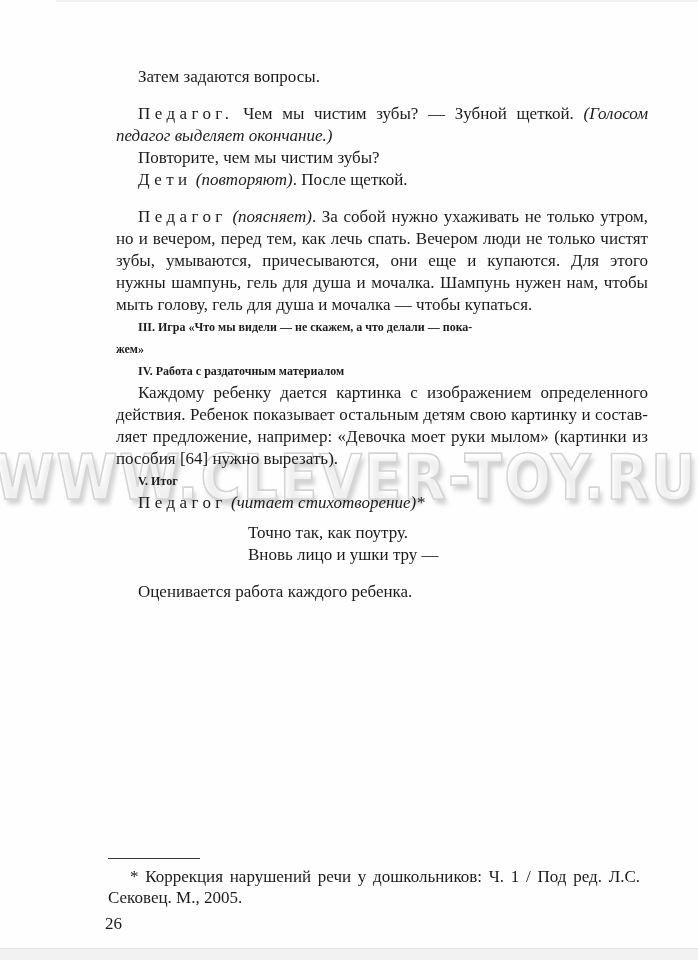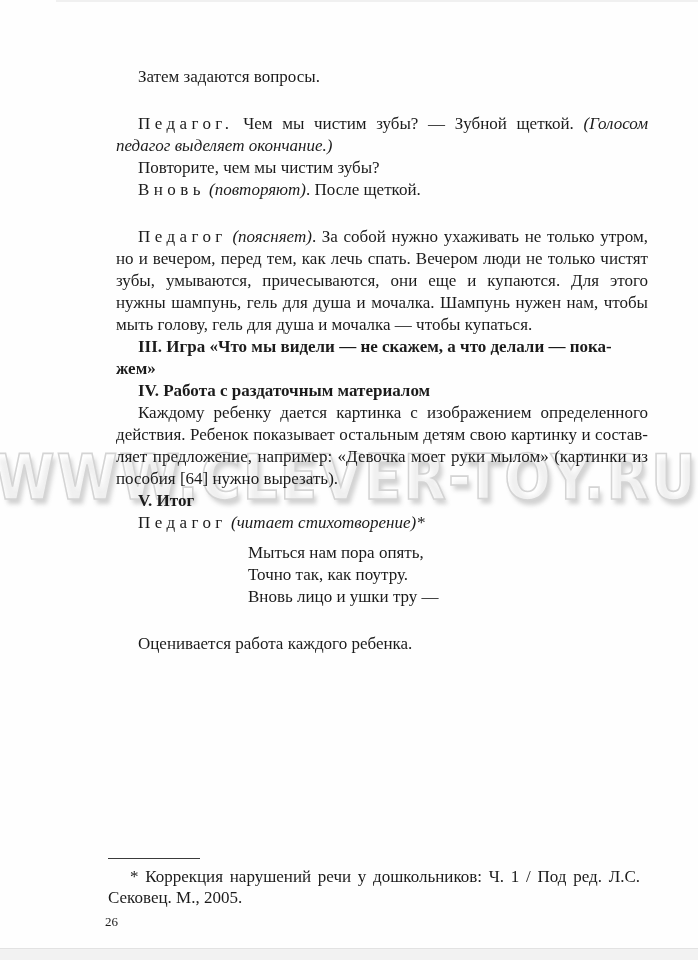--- a/index.html
+++ b/index.html
@@ -34,79 +34,78 @@
     z-index:1;
     user-select:none;
   }
   .content {
     position:absolute; left:116px; top:66px; width:532px;
     font-size:17px; line-height:22px;
     z-index:2;
   }
   p { margin:0; }
   .para { text-indent:22px; text-align:justify; }
-  .gap-sm { margin-top:25px; }
+  .gap-sm { margin-top:15px; }
   .gap-md { margin-top:14px; }
   .spaced { letter-spacing:0.26em; }
   .it { font-style:italic; }
   h3.h {
-    margin:0; font-size:17px; line-height:22px; font-weight:bold;
+    margin:0; font-size:12px; line-height:22px; font-weight:bold;
     text-indent:22px; text-align:justify;
   }
   .poem { margin-left:132px; margin-top:8px; }
   .poem span { display:block; }
   .footnote-block {
     position:absolute; left:108px; top:858px; width:532px; z-index:2;
   }
   .fn-rule {
     width:92px; height:0; border-top:1.5px solid #3a3a3a; margin-bottom:7px;
   }
   .fn-text {
     font-size:17px; line-height:21px; text-indent:22px; text-align:justify;
   }
   .page-number {
-    position:absolute; left:105px; top:914px; font-size:13px; z-index:2;
+    position:absolute; left:105px; top:914px; font-size:17px; z-index:2;
   }
 </style>
 </head>
 <body>
 
 <div class="page">
 
   <div class="top-edge"></div>
 
   <div class="watermark">WWW.CLEVER-TOY.RU</div>
 
   <div class="content">
 
     <p class="para"><span>Затем задаются вопросы.</span></p>
 
     <p class="para gap-sm"><span class="spaced">Педагог.</span><span> Чем мы чистим зубы? — Зубной щеткой. </span><span class="it">(Голосом педагог выделяет окончание.)</span></p>
 
     <p class="para"><span>Повторите, чем мы чистим зубы?</span></p>
 
-    <p class="para"><span class="spaced">Вновь</span><span class="it"> (повторяют)</span><span>. После щеткой.</span></p>
+    <p class="para"><span class="spaced">Дети</span><span class="it"> (повторяют)</span><span>. После щеткой.</span></p>
 
 
 
     <p class="para gap-sm"><span class="spaced">Педагог</span><span class="it"> (поясняет)</span><span>. За собой нужно ухаживать не только ут­ром, но и вечером, перед тем, как лечь спать. Вечером люди не только чистят зубы, умываются, причесываются, они еще и купают­ся. Для этого нужны шампунь, гель для душа и мочалка. Шампунь нужен нам, чтобы мыть голову, гель для душа и мочалка — чтобы купаться.</span></p>
 
     <h3 class="h gap-md"><span>III. Игра «Что мы видели — не скажем, а что делали — пока-</span><br><span>жем»</span></h3>
 
 
     <h3 class="h gap-md"><span>IV. Работа с раздаточным материалом</span></h3>
 
     <p class="para"><span>Каждому ребенку дается картинка с изображением определенного действия. Ребенок показывает остальным детям свою картинку и состав­ляет предложение, например: «Девочка моет руки мылом» (картинки из пособия [64] нужно вырезать).</span></p>
 
     <h3 class="h gap-md"><span>V. Итог</span></h3>
 
     <p class="para"><span class="spaced">Педагог</span><span class="it"> (читает стихотворение)*</span></p>
 
     <div class="poem">
-      <span>Мыться нам пора опять,</span>
       <span>Точно так, как поутру.</span>
       <span>Вновь лицо и ушки тру —</span>
     </div>
 
     <p class="para gap-sm"><span>Оценивается работа каждого ребенка.</span></p>
 
   </div>
 
   <div class="footnote-block">
     <div class="fn-rule"></div>

